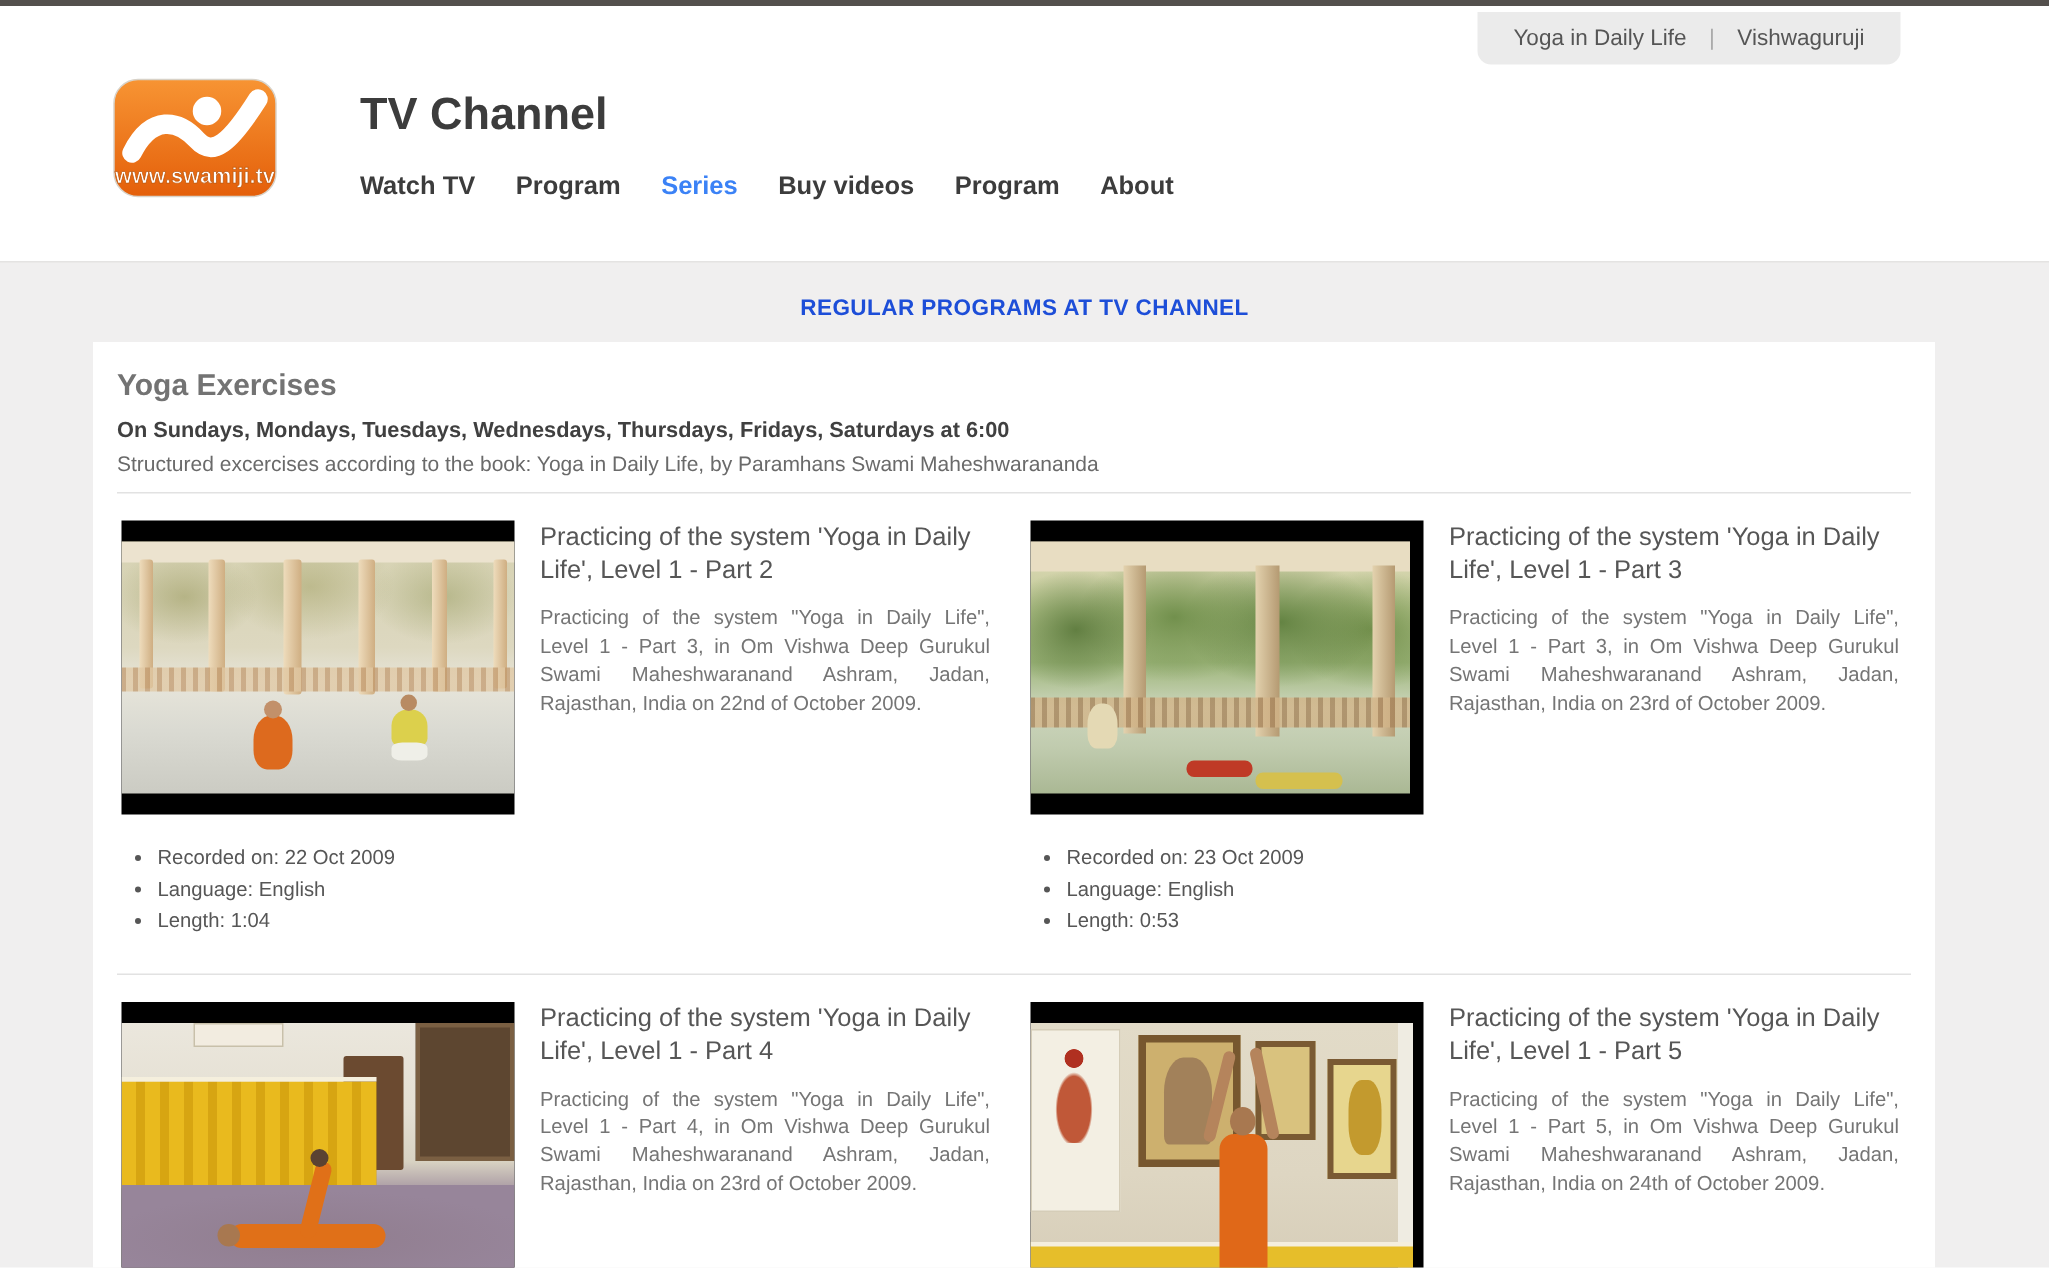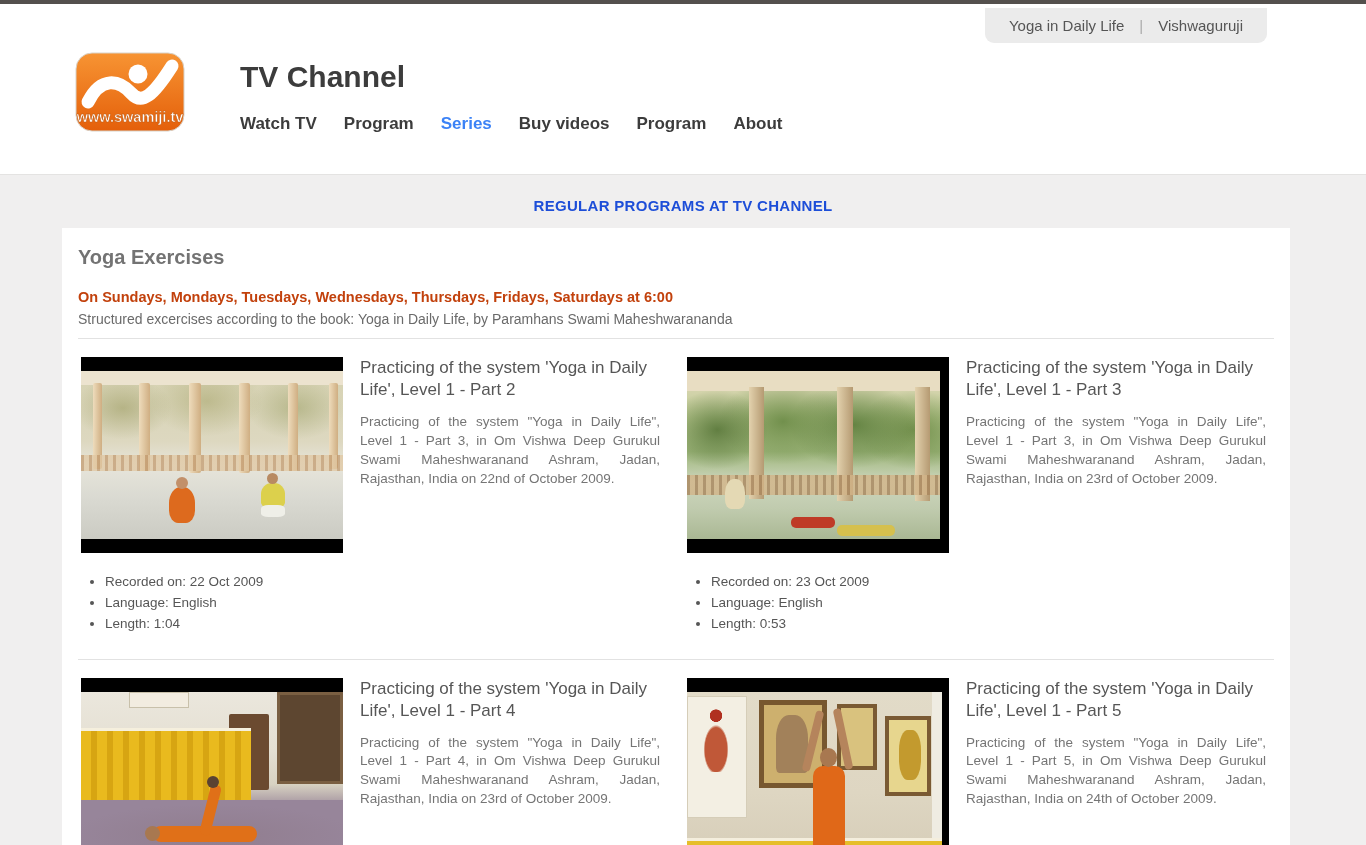--- a/index.html
+++ b/index.html
@@ -24,21 +24,21 @@
 
   
   .band { position:relative; height:675px; background:#f0efef; border-top:1px solid #e4e3e2; }
   .section-heading { text-align:center; padding-top:22px; font-size:15px; font-weight:bold;
     color:#1d4ed8; letter-spacing:.3px; }
 
   
   .card { margin:14px 0 0 62px; width:1228px; background:#fff; min-height:640px; }
   .card-inner { padding:18px 16px 0 16px; }
   .program-title { color:#737373; font-size:20px; font-weight:bold; }
-  .schedule { margin-top:20px; font-size:14.5px; font-weight:bold; color:#c2410c; }
+  .schedule { margin-top:10px; font-size:14.5px; font-weight:bold; color:#404040; }
   .program-note { margin-top:6px; font-size:14px; color:#6a6a6a; }
   .divider { border:none; border-top:1px solid #e2e2e2; margin-top:11px; }
   .row-divider { border:none; border-top:1px solid #e2e2e2; margin:22px 16px 0 16px; }
 
   .video-row { display:flex; padding:18px 0 0 16px; }
   .video-item { flex:0 0 606px; display:flex; }
   .thumb-col { margin-left:3px; width:262px; flex:0 0 262px; }
   .text-col { margin-left:17px; width:300px; }
   .video-title { font-size:17px; line-height:1.32; color:#565656; font-weight:normal; cursor:pointer; }
   .video-desc { margin-top:11px; font-size:13.5px; line-height:1.4; color:#757575; text-align:justify; }

